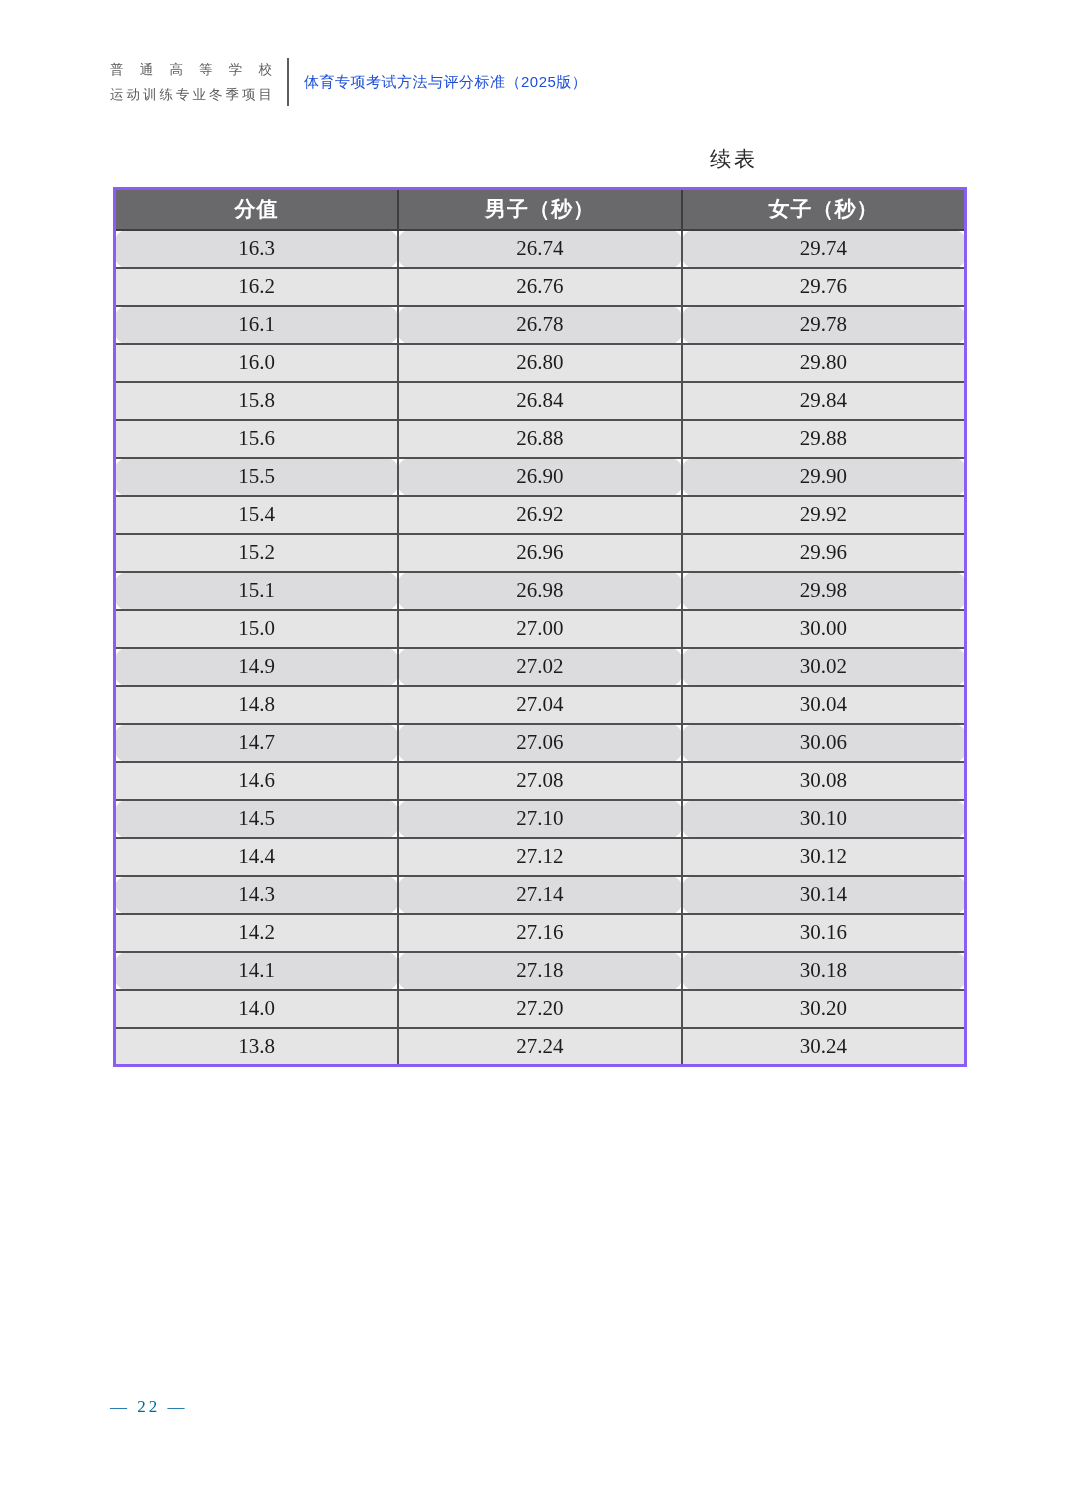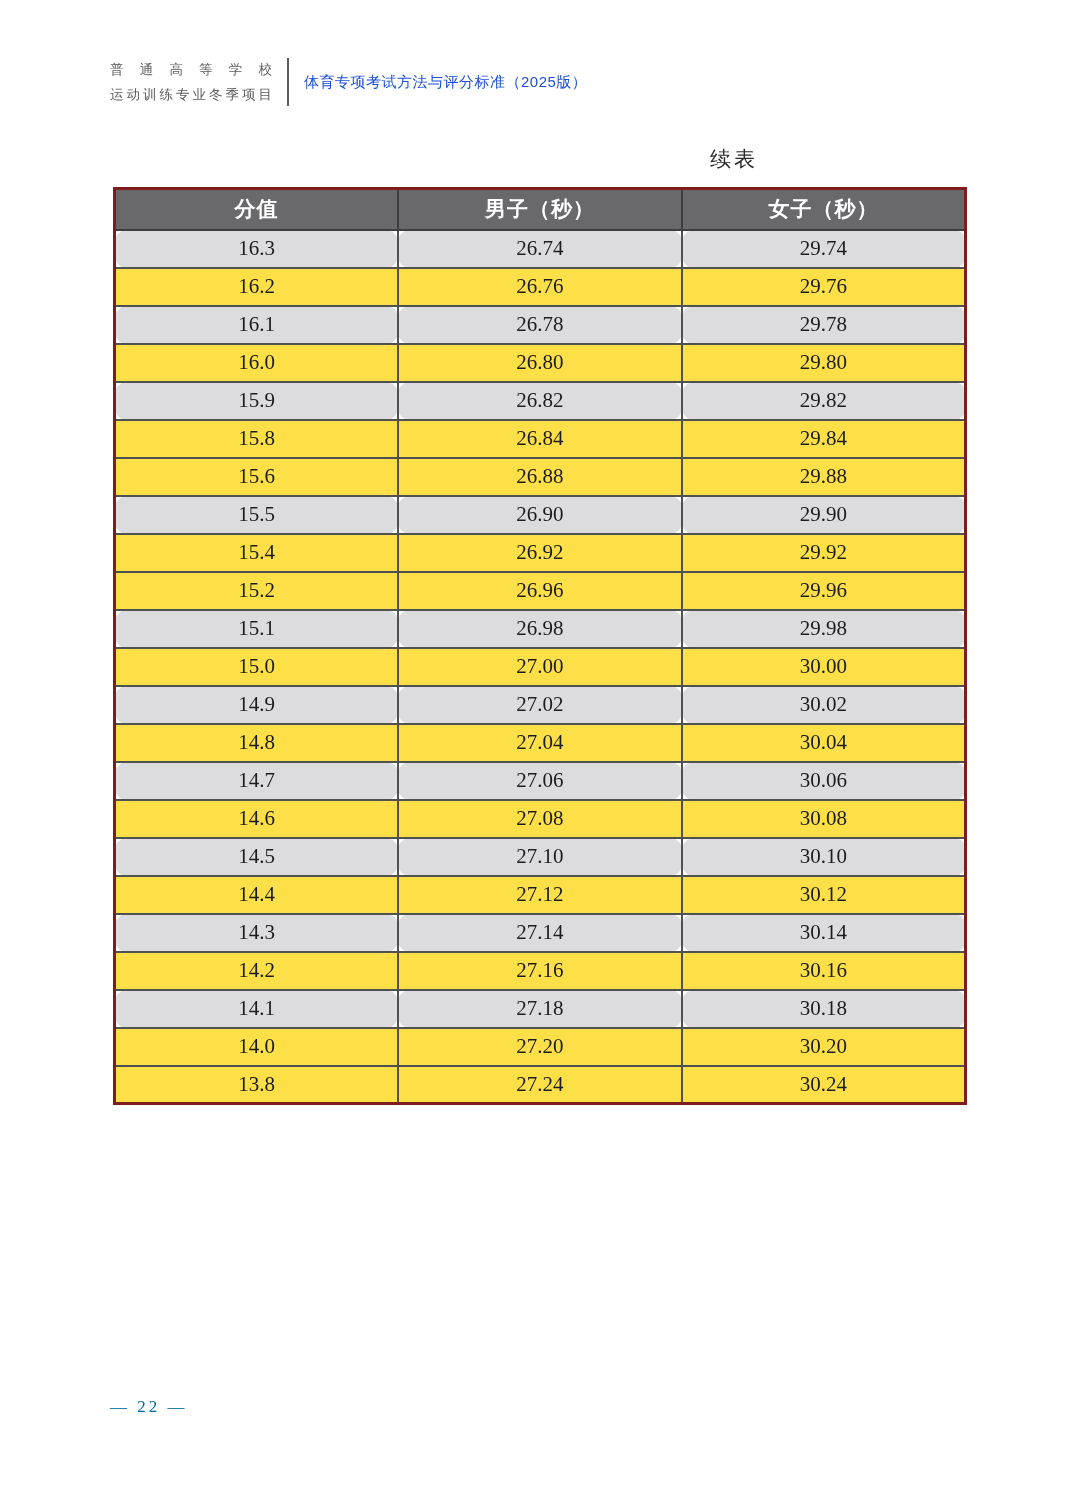--- a/index.html
+++ b/index.html
@@ -58,21 +58,21 @@
     color: #2a2a2a;
     letter-spacing: 3px;
   }
   
   .score-table {
     position: absolute;
     top: 187px; left: 113px;
     width: 854px;
     border-collapse: collapse;
     table-layout: fixed;
-    border: 3px solid #7f1d1d;
+    border: 3px solid #8b5cf6;
   }
   .score-table th {
     background: #69696b;
     color: #ffffff;
     font-family: "Liberation Sans", sans-serif;
     font-weight: bold;
     font-size: 21px;
     height: 41px;
     text-align: center;
     border: 2px solid #3e3e40;
@@ -80,21 +80,21 @@
   }
   .score-table td {
     font-family: "Liberation Serif", serif;
     font-size: 21px;
     color: #1c1c1c;
     text-align: center;
     height: 38px;
     border: 2px solid #505052;
   }
   .score-table tr.row-dark td { background: #dcdcde; border-radius: 12px; }
-  .score-table tr.row-light td { background: #fde047; }
+  .score-table tr.row-light td { background: #e5e5e5; }
   
   .page-footer {
     position: absolute;
     top: 1397px; left: 110px;
     font-size: 17px;
     color: #0369a1;
     letter-spacing: 3px;
   }
 </style>
 </head>
@@ -135,25 +135,20 @@
         <tr class="row-dark">
           <td>16.1</td>
           <td>26.78</td>
           <td>29.78</td>
         </tr>
         <tr class="row-light">
           <td>16.0</td>
           <td>26.80</td>
           <td>29.80</td>
         </tr>
-        <tr class="row-dark">
-          <td>15.9</td>
-          <td>26.82</td>
-          <td>29.82</td>
-        </tr>
         <tr class="row-light">
           <td>15.8</td>
           <td>26.84</td>
           <td>29.84</td>
         </tr>
         <tr class="row-light">
           <td>15.6</td>
           <td>26.88</td>
           <td>29.88</td>
         </tr>

